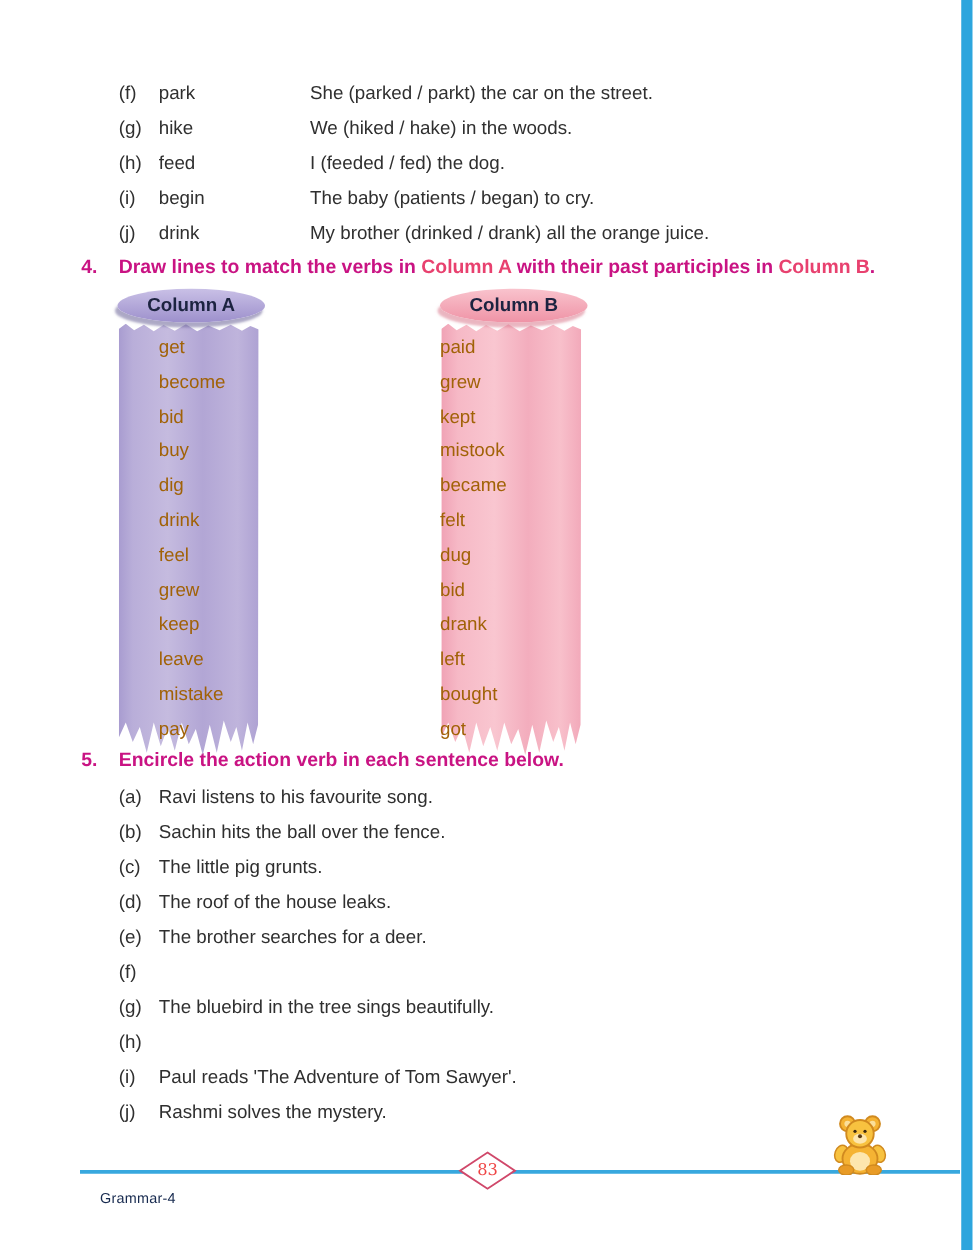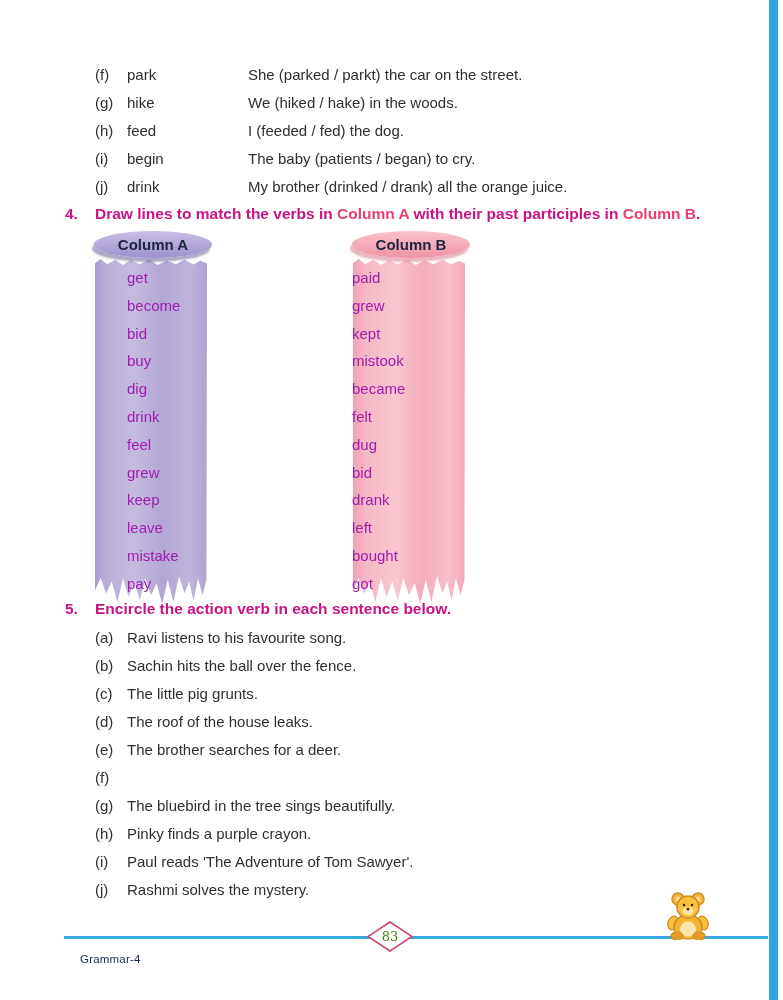--- a/index.html
+++ b/index.html
@@ -36,37 +36,37 @@
     position:absolute; top:258px; width:112px; height:346px; z-index:1;
     clip-path: polygon(0% 1.5%, 5% 0.3%, 11% 1.8%, 18% 0.5%, 25% 2%, 32% 0.6%, 40% 1.9%,
       48% 0.4%, 56% 2%, 64% 0.7%, 72% 1.8%, 80% 0.5%, 88% 1.9%, 94% 0.8%, 100% 1.6%,
       99.5% 93%, 96% 97.5%, 92% 92.5%, 88% 99%, 84% 93.5%, 80% 97%, 75% 92%, 70% 99.5%,
       65% 93%, 60% 100%, 55% 94%, 50% 97.5%, 45% 92.5%, 40% 99%, 35% 93.5%, 30% 98%,
       25% 92.5%, 20% 99.5%, 15% 93.5%, 10% 97%, 5% 92.5%, 0% 96%);
   }
   .brush.a { left:95px;  background:linear-gradient(90deg,#a89cd0 0%,#b9aed9 10%,#c5bbdf 35%,#b2a6d5 60%,#bfb4dc 85%,#aea2d3 100%); }
   .brush.b { left:353px; background:linear-gradient(90deg,#f0a2b5 0%,#f6b9c6 12%,#f9c6d0 38%,#f3adbd 62%,#f8c0cb 85%,#f2a9ba 100%); }
 
-  .words { position:absolute; top:264px; width:100px; font-size:15px; color:#a21caf; z-index:2; }
+  .words { position:absolute; top:264px; width:100px; font-size:15px; color:#a16207; z-index:2; }
   .words div { height:27.8px; line-height:27.8px; }
   .words.a { left:127px; }
   .words.b { left:352px; }
 
   
   .s-row { position:absolute; left:95px; width:665px; height:22px; font-size:15px; color:#2f2f2f; }
   .s-row .lbl  { position:absolute; left:0; }
   .s-row .sent { position:absolute; left:32px; white-space:nowrap; }
 
   
   .footer-line { position:absolute; left:64px; top:936px; width:704px; height:2.5px; background:#38a8de; }
   .footer-book { position:absolute; left:80px; top:925px; font-size:11.5px; color:#16294e; letter-spacing:0.2px;margin-top:28px; }
   .pageno-wrap { position:absolute; left:366px; top:920px; width:48px; height:33px; z-index:4; }
   .pageno-wrap svg { position:absolute; inset:0; }
   .pageno { position:absolute; inset:0; display:flex; align-items:center; justify-content:center;
-            font-family:"DejaVu Serif", serif; font-size:13px; color:#4d7c0f; }
+            font-family:"DejaVu Serif", serif; font-size:13px; color:#ef4444; }
   .teddy { position:absolute; left:658px; top:890px; width:64px; height:50px; z-index:5; }
 </style>
 </head>
 <body>
 
 <div class="page">
 
   <div class="row" style="top:66px">
     <span class="lbl">(f)</span>
     <span class="verb">park</span>
@@ -165,21 +165,20 @@
   </div>
   <div class="s-row" style="top:769px">
     <span class="lbl">(f)</span>
   </div>
   <div class="s-row" style="top:797px">
     <span class="lbl">(g)</span>
     <span class="sent">The bluebird in the tree sings beautifully.</span>
   </div>
   <div class="s-row" style="top:825px">
     <span class="lbl">(h)</span>
-    <span class="sent">Pinky finds a purple crayon.</span>
   </div>
   <div class="s-row" style="top:853px">
     <span class="lbl">(i)</span>
     <span class="sent">Paul reads 'The Adventure of Tom Sawyer'.</span>
   </div>
   <div class="s-row" style="top:881px">
     <span class="lbl">(j)</span>
     <span class="sent">Rashmi solves the mystery.</span>
   </div>
 

